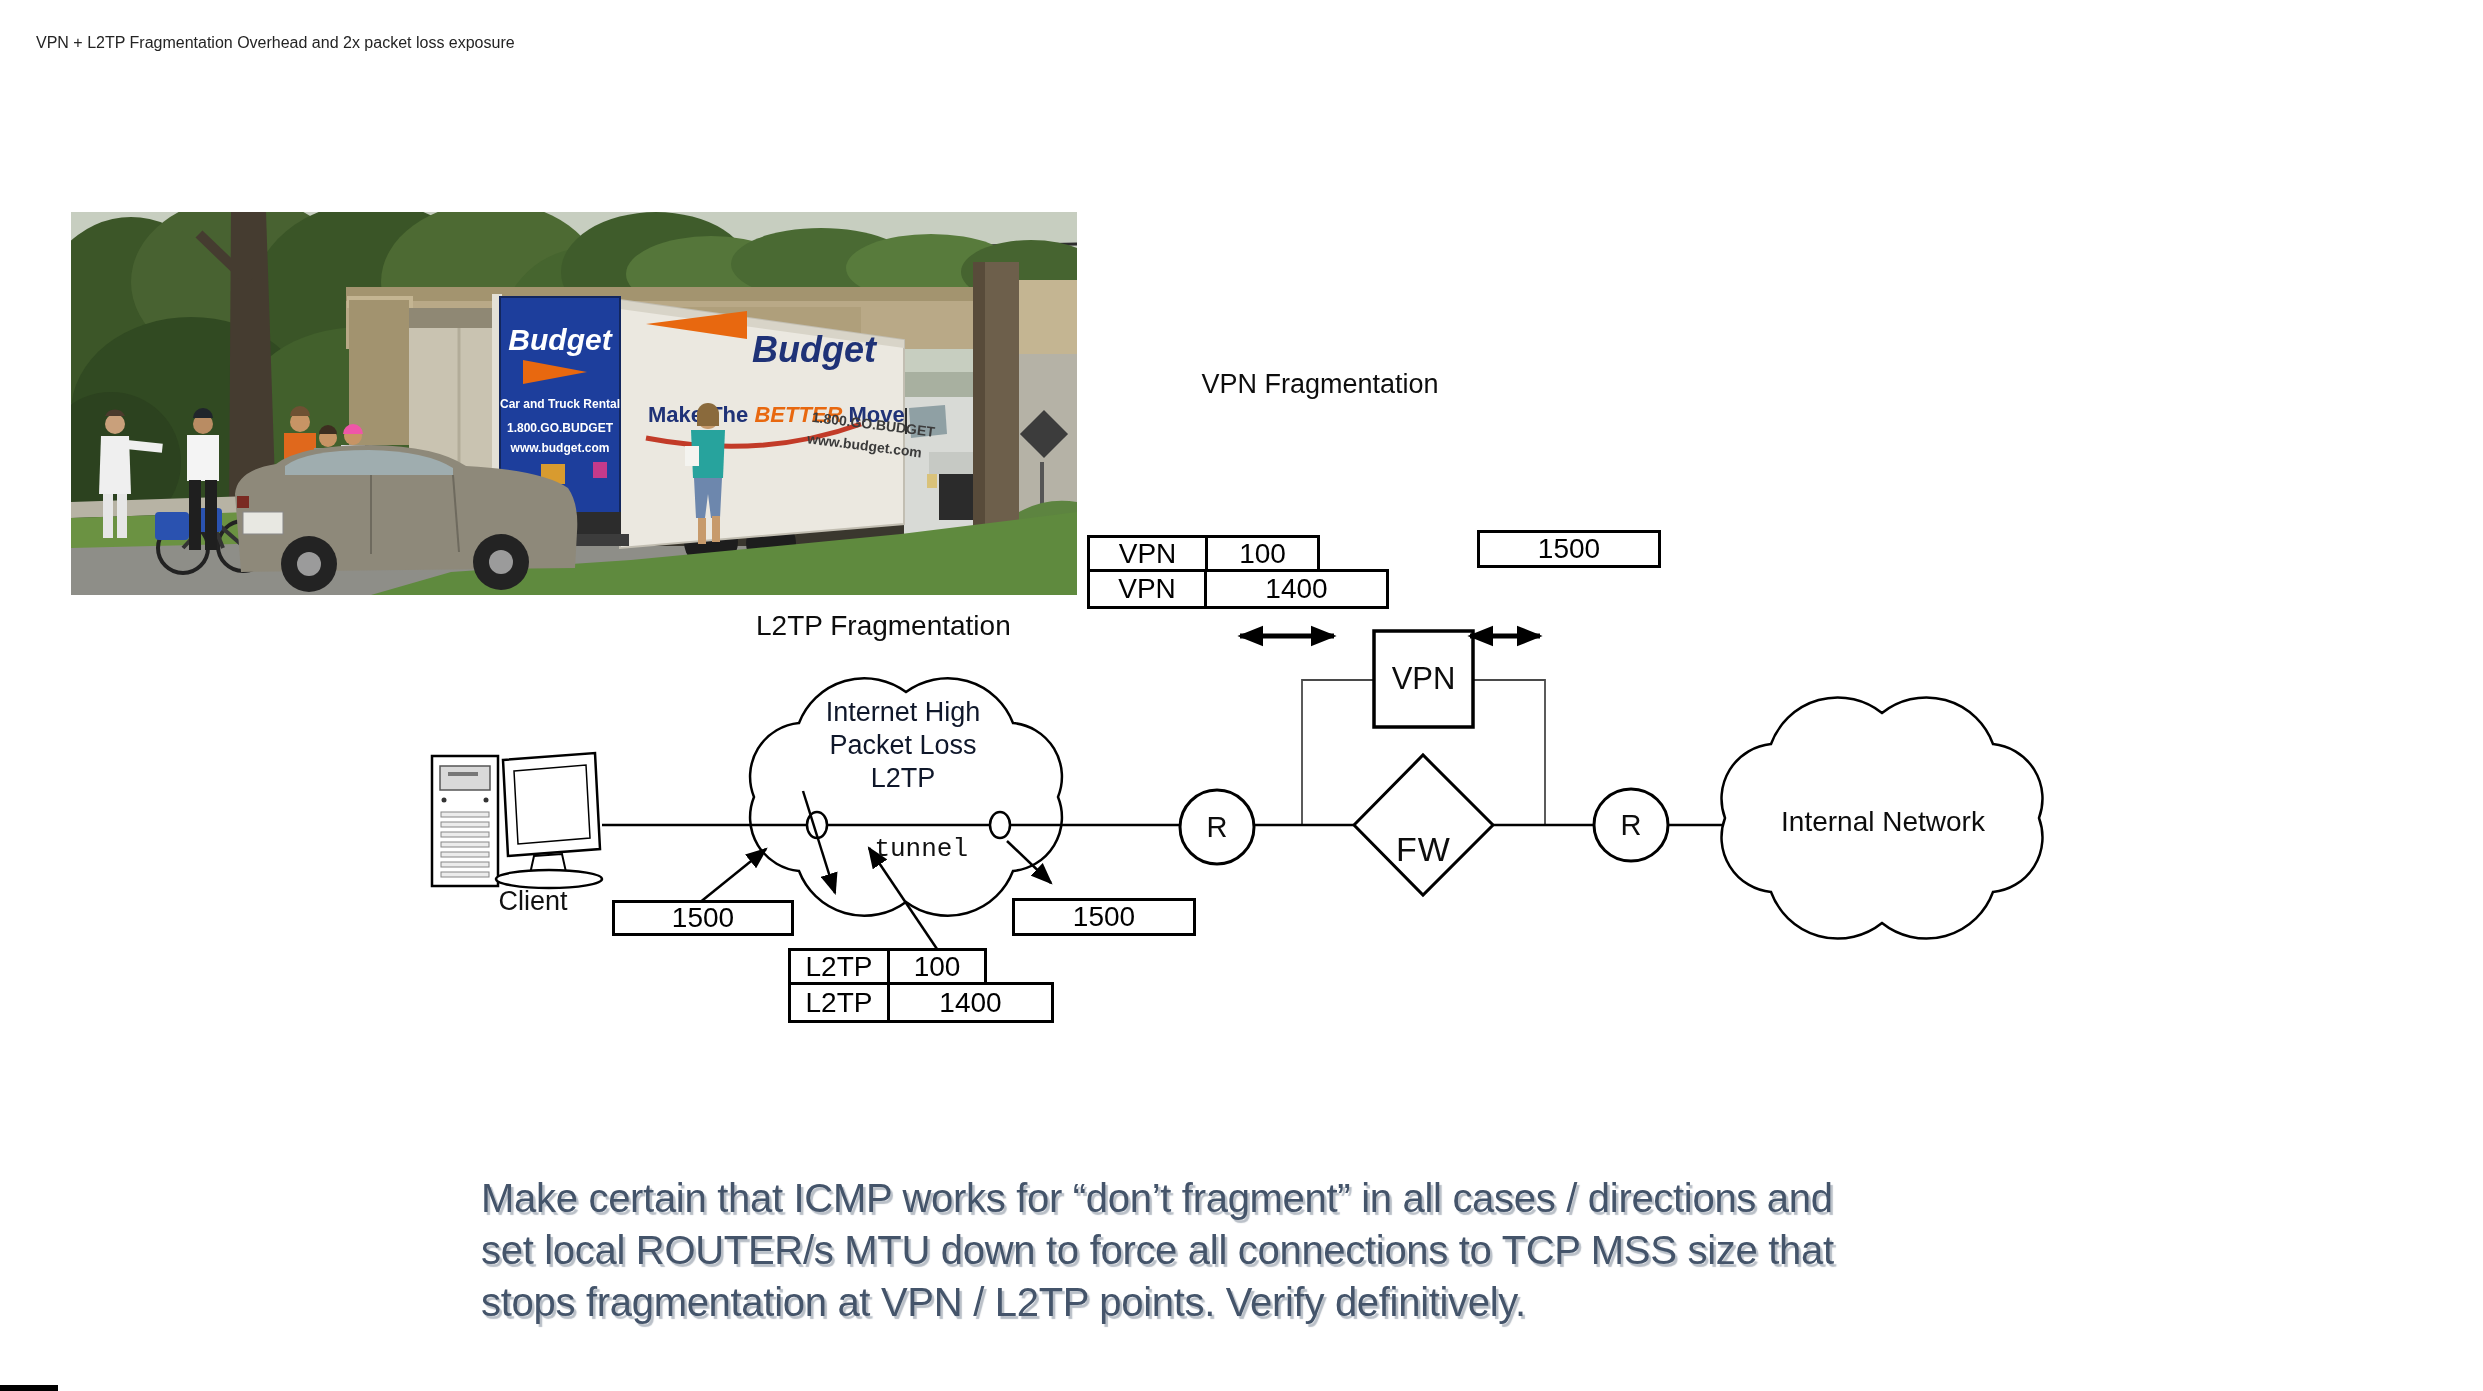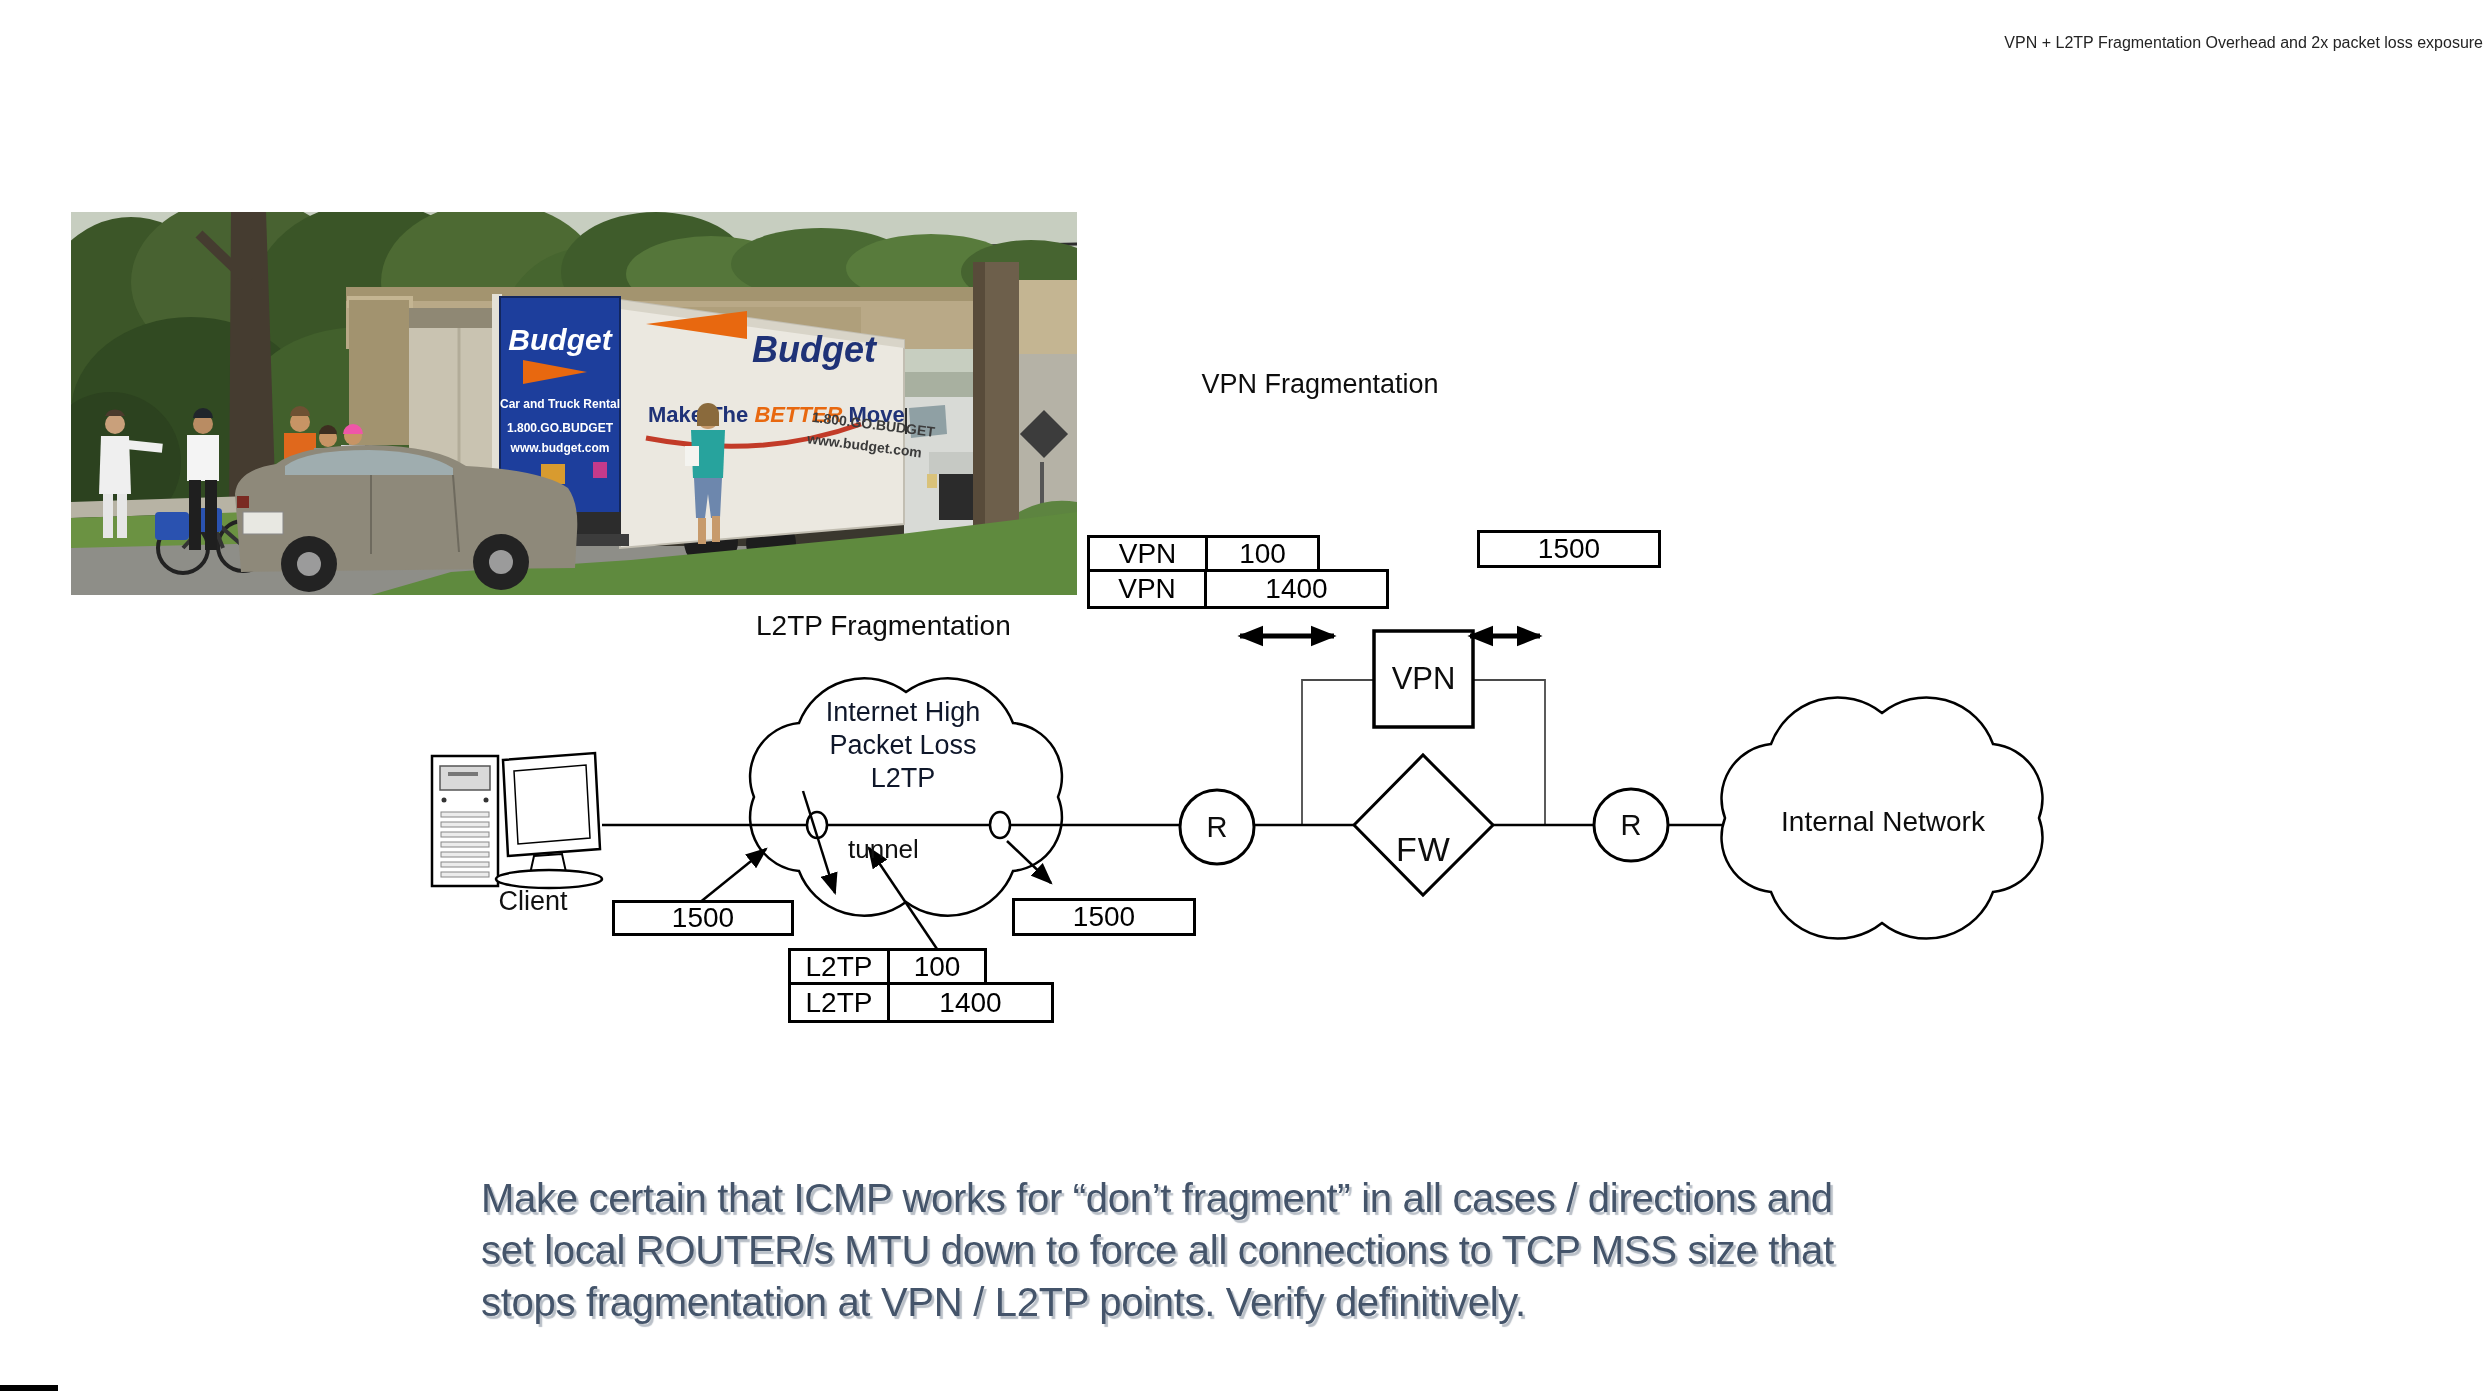--- a/index.html
+++ b/index.html
@@ -1,28 +1,28 @@
 <!DOCTYPE html>
 <html><head>
 <meta charset="utf-8">
 <style>
   html,body{margin:0;padding:0;background:#ffffff;}
   .slide{position:relative;width:2483px;height:1391px;background:#ffffff;overflow:hidden;
          font-family:"Liberation Sans",sans-serif;color:#111;}
-  .slide-title{position:absolute;top:34px;left:0;right:0;padding-left:66px;text-align:right;
+  .slide-title{position:absolute;top:34px;left:0;right:0;padding-left:36px;text-align:left;
 e        font-size:53px;font-weight:300;letter-spacing:0px;color:#242424;white-space:nowrap;}
   .slide-title{font-family:"Liberation Sans",sans-serif;}
   .ipv6-head{position:absolute;left:1834px;top:262px;font-size:57px;line-height:97px;color:#161616;}
   .ipv4-block{position:absolute;left:1160px;top:352px;width:320px;text-align:center;color:#0d0d0d;}
   .ipv4-block .big{font-size:39px;line-height:46px;}
   .ipv4-block .sub{font-size:27px;line-height:32px;margin-top:16px;}
   .l2tp-frag{position:absolute;left:756px;top:610px;font-size:28px;color:#0d0d0d;white-space:nowrap;}
   .client-label{position:absolute;left:468px;top:886px;width:130px;text-align:center;font-size:27px;}
   .cloud-label{position:absolute;left:788px;top:696px;width:230px;text-align:center;font-size:27px;line-height:33px;color:#0f172a;}
-  .tunnel-label{position:absolute;left:848px;top:834px;width:120px;text-align:left;font-size:26px;}
+  .tunnel-label{position:absolute;left:848px;top:834px;width:120px;text-align:right;font-size:26px;font-family:Liberation Mono, monospace;}
   .node-label{position:absolute;display:flex;align-items:center;justify-content:center;color:#0d0d0d;}
   .lbl-r-left{left:1180px;top:808px;width:74px;height:38px;font-size:29px;}
   .lbl-r-right{left:1594px;top:806px;width:74px;height:38px;font-size:29px;}
   .lbl-fw{left:1373px;top:804px;width:101px;height:42px;font-size:34px;letter-spacing:1px;margin-top:24px;}
   .lbl-vpn{left:1374px;top:660px;width:99px;height:38px;font-size:31px;}
   .lbl-internal{left:1758px;top:804px;width:250px;height:36px;font-size:28px;}
   .mtu-box{position:absolute;border:3px solid #000;background:#fff;box-sizing:border-box;
            display:flex;align-items:center;justify-content:center;font-size:28px;color:#000;}
   .b-vpn1-l{left:1087px;top:535px;width:121px;height:37px;}
   .b-vpn1-v{left:1205px;top:535px;width:115px;height:37px;}

